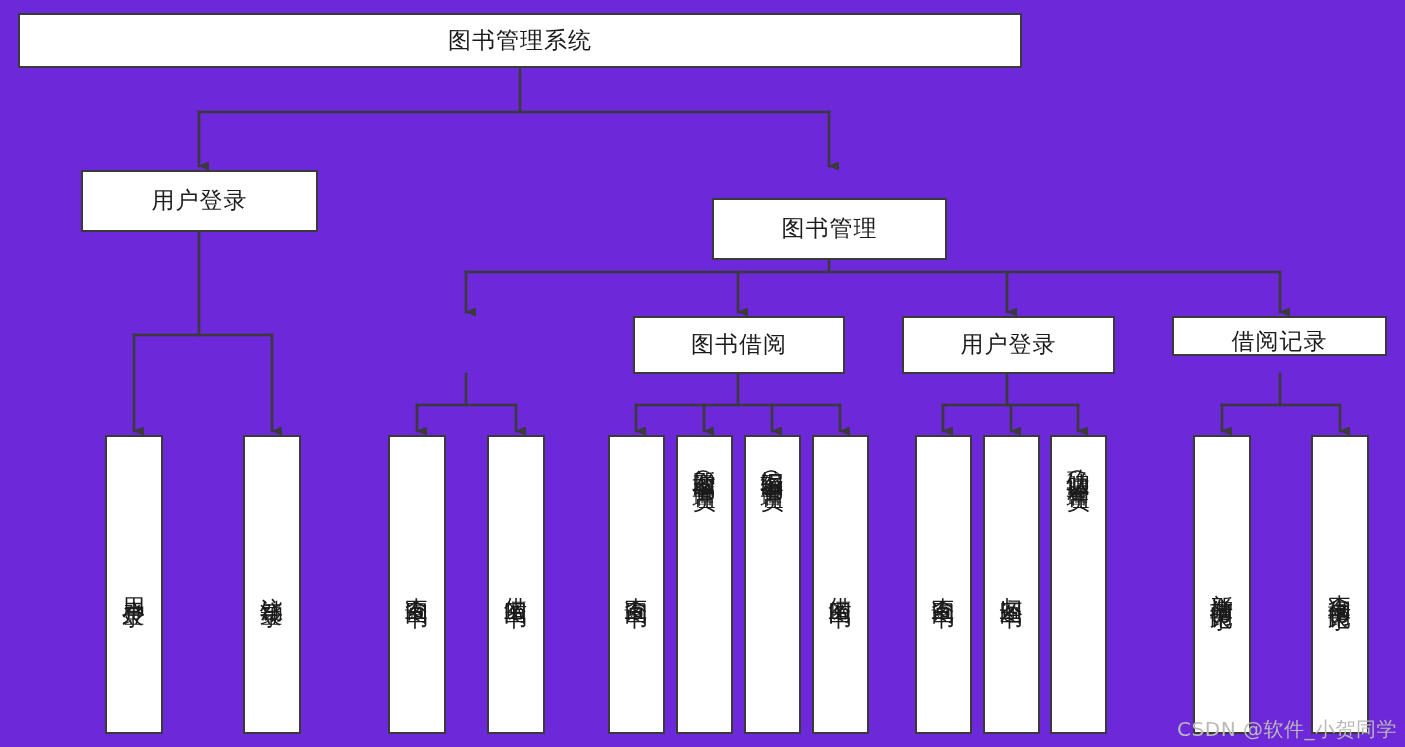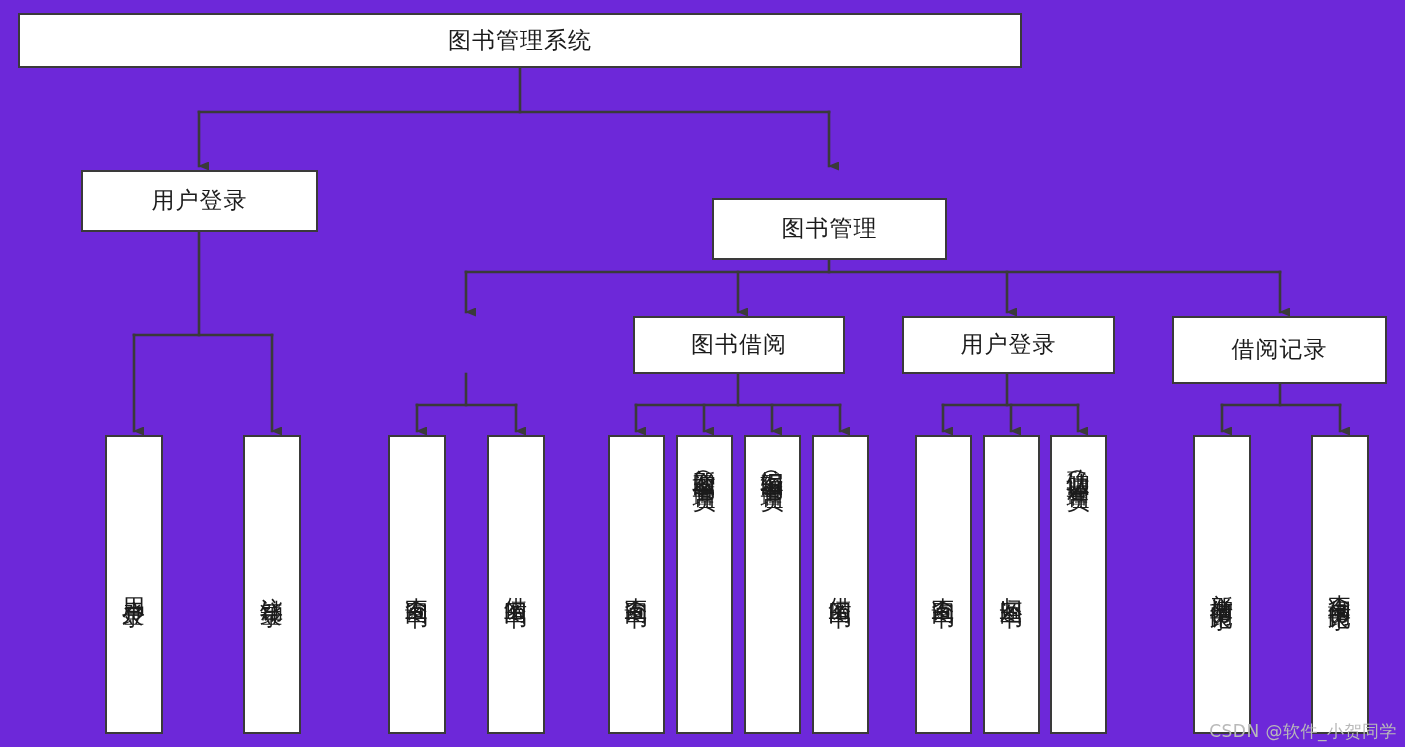--- a/index.html
+++ b/index.html
@@ -55,21 +55,21 @@
     white-space: nowrap;
   }
   .node-v.center-v {
     align-items: center;
     padding-top: 0;
   }
   #watermark {
     position: absolute;
     right: 8px;
     bottom: 4px;
-    font-size: 17px;
+    font-size: 20px;
     color: #b9b9b9;
     letter-spacing: 0.5px;
     white-space: nowrap;
     z-index: 5;
   }
 </style>
 </head>
 <body>
 
 <div id="diagram-root">
@@ -139,21 +139,21 @@
 
 
   <div class="node node-h" style="left:633px; top:316px; width:212px; height:58px;font-family:Liberation Serif, serif;">
     <span class="node-label">图书借阅</span>
   </div>
 
   <div class="node node-h" style="left:902px; top:316px; width:213px; height:58px;">
     <span class="node-label">用户登录</span>
   </div>
 
-  <div class="node node-h" style="left:1172px; top:316px; width:215px; height:68px;">
+  <div class="node node-h" style="left:1172px; top:316px; width:215px; height:40px;align-items:flex-end;">
     <span class="node-label">借阅记录</span>
   </div>
 
   <div class="node node-v center-v" style="left:105px; top:435px; width:58px; height:299px;">
     <span class="node-label">用户登录</span>
   </div>
 
   <div class="node node-v center-v" style="left:243px; top:435px; width:58px; height:299px;">
     <span class="node-label">注销登录</span>
   </div>

